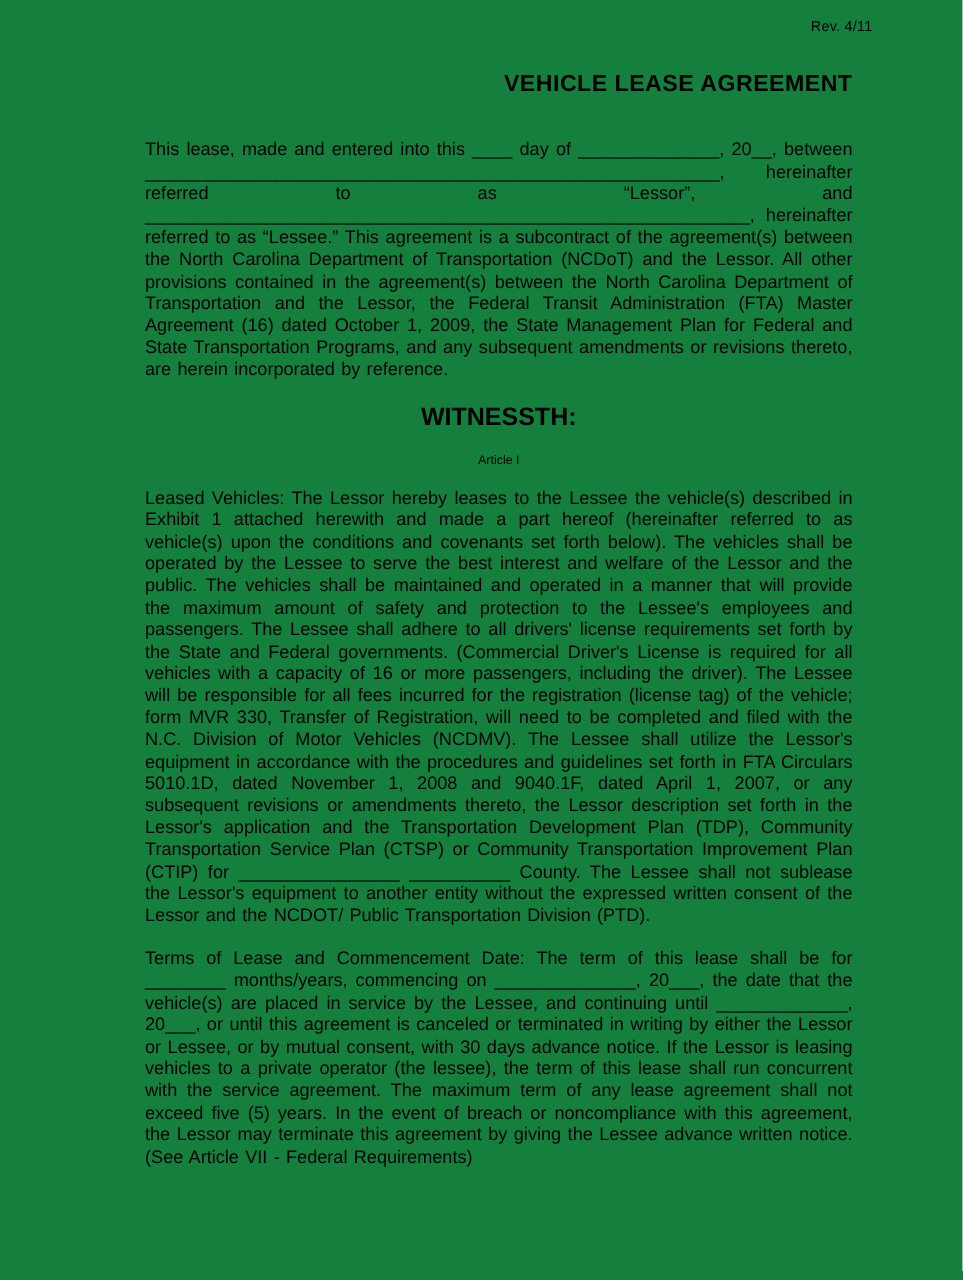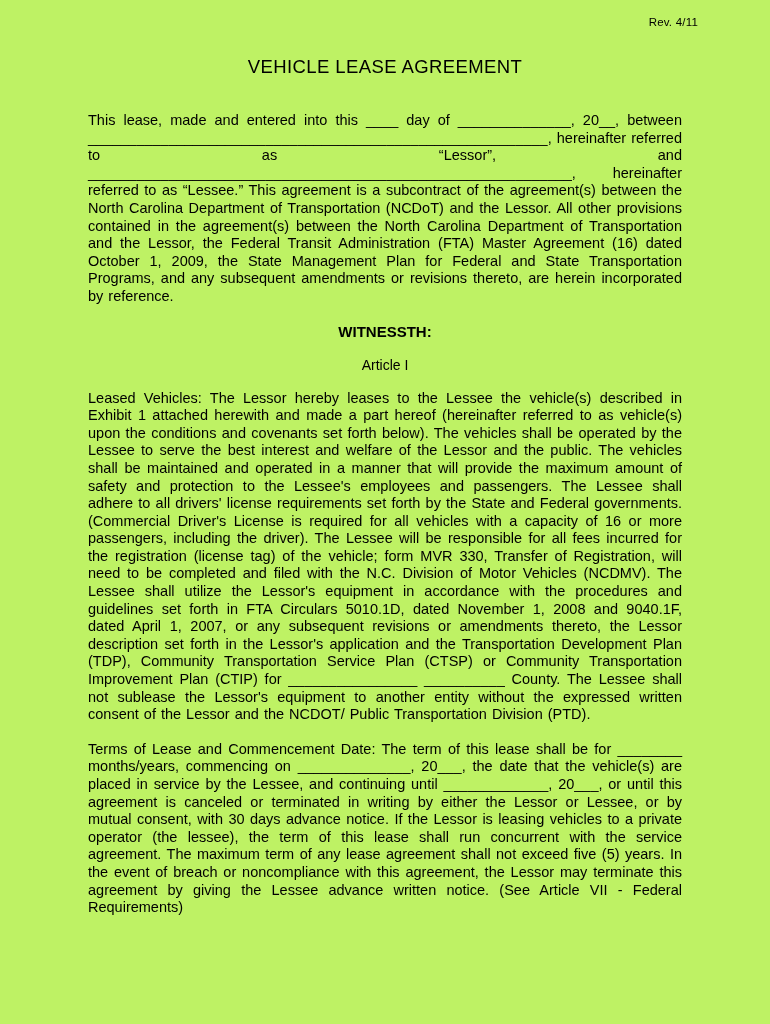--- a/index.html
+++ b/index.html
@@ -4,54 +4,54 @@
 <style>
   html, body {
     margin: 0;
     padding: 0;
     background: #ffffff;
   }
   .page {
     width: 770px;
     min-height: 1024px;
     box-sizing: border-box;
-    background: #bef264;
+    background: #15803d;
     color: #000000;
     font-family: "Liberation Sans", sans-serif;
-    padding: 14px 88px 30px 88px;
+    padding: 14px 88px 30px 116px;
     position: relative;
   }
   .rev {
     text-align: right;
     font-size: 11.5px;
     margin: 2px -16px 0 0;
     letter-spacing: 0.2px;
   }
   .doc-title {
     font-size: 18.5px;
-    font-weight: normal;
-    text-align: center;
+    font-weight: bold;
+    text-align: right;
     letter-spacing: 0.4px;
     margin: 28px 0 34px 0;
   }
   .para {
     font-size: 14.5px;
     line-height: 17.6px;
     text-align: justify;
     margin: 0 0 17px 0;
     word-spacing: 1px;
   }
   .heading-center {
-    font-size: 15px;
+    font-size: 20px;
     font-weight: bold;
     text-align: center;
     margin: 17px 0 17px 0;
   }
   .article-heading {
-    font-size: 14px;
+    font-size: 10px;
     font-weight: normal;
     text-align: center;
     margin: 17px 0 17px 0;
   }
   .lead-underline {
   }
 </style>
 </head>
 <body>
 

